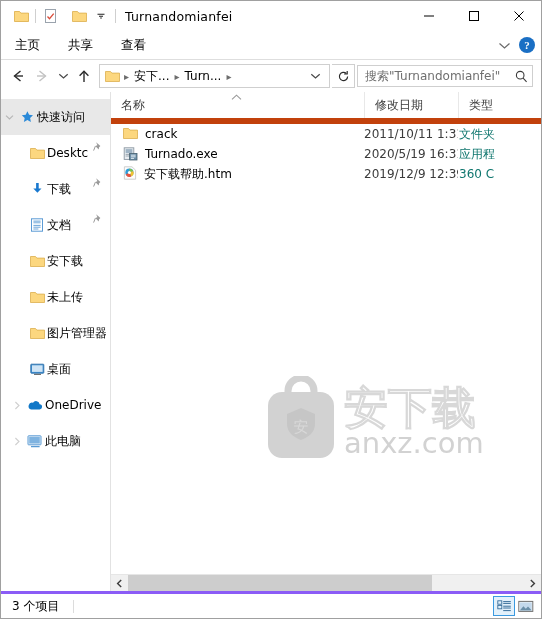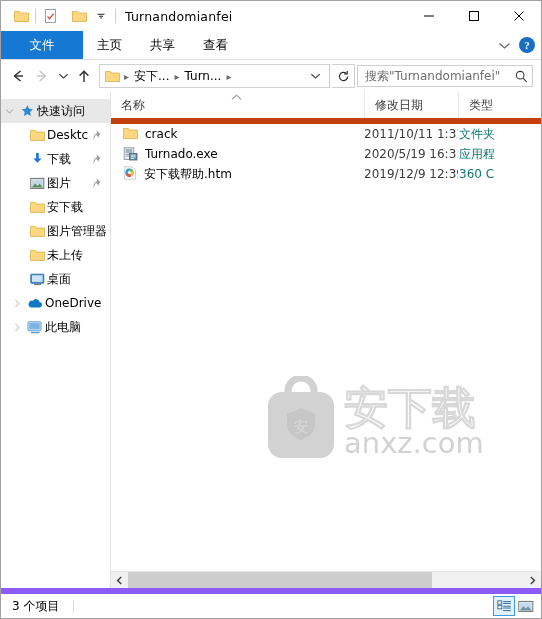--- a/index.html
+++ b/index.html
@@ -80,21 +80,21 @@
   }
   .searchbox .ph{flex:1 1 auto;color:#6f6f6f;font-size:12px;white-space:nowrap;overflow:hidden;}
 
   
   .body{flex:1 1 auto;display:flex;min-height:0;background:#fff;}
   .navpane{
     width:110px;flex:0 0 110px;border-right:1px solid #e2e2e2;
     padding-top:7px;box-sizing:border-box;overflow:hidden;background:#fff;
   }
   .nav-item{
-    height:24px;display:flex;align-items:center;padding-right:4px;
+    height:36px;display:flex;align-items:center;padding-right:4px;
     font-size:12px;color:#000;white-space:nowrap;position:relative;
   }
   .nav-item.header{background:#e8e8e8;}
   .nav-chev{width:16px;flex:0 0 16px;display:flex;align-items:center;justify-content:center;}
   .nav-ico{width:20px;flex:0 0 20px;display:flex;align-items:center;justify-content:center;}
   .nav-lbl{overflow:hidden;text-overflow:clip;white-space:nowrap;}
   .pin{position:absolute;right:6px;top:6px;}
 
   
   .listpane{flex:1 1 auto;display:flex;flex-direction:column;min-width:0;position:relative;background:#fff;}
@@ -129,21 +129,21 @@
   .hscroll{
     height:16px;flex:0 0 auto;background:#f0f0f0;display:flex;align-items:center;
     border-top:1px solid #e6e6e6;
   }
   .hs-arrow{width:17px;height:16px;display:flex;align-items:center;justify-content:center;color:#505050;font-size:9px;}
   .hs-track{flex:1 1 auto;height:16px;background:#f0f0f0;position:relative;}
   .hs-thumb{position:absolute;left:0;top:0;height:16px;width:304px;background:#cdcdcd;}
 
   
   .statusbar{
-    height:24px;flex:0 0 auto;background:#ffffff;border-top:6px solid #8b5cf6;
+    height:24px;flex:0 0 auto;background:#ffffff;border-top:3px solid #8b5cf6;
     display:flex;align-items:center;padding:0 4px 0 11px;font-size:12px;color:#000;
   }
   .status-sep{width:1px;height:13px;background:#dcdcdc;margin-left:14px;}
   .status-spacer{flex:1 1 auto;}
   .viewbtn{width:22px;height:20px;display:flex;align-items:center;justify-content:center;box-sizing:border-box;}
   .viewbtn.active{border:1px solid #3c9ae0;background:#e3f1fb;}
   svg{display:block;}
 </style>
 </head>
 <body>
@@ -192,21 +192,20 @@
       </div>
       <div class="wbtn">
         <svg width="12" height="12" viewBox="0 0 12 12">
             <path d="M1.5 1.5l9 9M10.5 1.5l-9 9" stroke="#000" stroke-width="1"></path>
           </svg>
       </div>
     </div>
   </div>
 
   <div class="ribbon">
-    <div class="tab file">文件</div>
     <div class="tab">主页</div>
     <div class="tab">共享</div>
     <div class="tab">查看</div>
     <div class="ribbon-right">
       <div>
         <svg width="13" height="9" viewBox="0 0 13 9">
             <path d="M1.5 2.5L6.5 7 11.5 2.5" fill="none" stroke="#6a6a6a" stroke-width="1.2"></path>
           </svg>
       </div>
       <div class="help-icon">?</div>
@@ -317,64 +316,63 @@
         </span>
         <span class="nav-lbl">下载</span>
         <span class="pin">
           <svg width="11" height="11" viewBox="0 0 11 11">
               <path d="M3.1 1.2l4.3 3.9-1.3 1.1-.4 2.2L2.3 5 4.4 4.3z" fill="#9a9a9a"></path>
               <path d="M2.4 5.1L0.6 9.6" stroke="#9a9a9a" stroke-width="1"></path>
             </svg>
         </span>
       </div>
 
-
-      <div class="nav-item" style="padding-left:26px">
-        <span class="nav-ico">
-          <svg width="15" height="13" viewBox="0 0 15 13">
-            <rect x="0.8" y="1.4" width="13" height="10" fill="#ffffff" stroke="#6a6a6a" stroke-width="1"></rect>
-            <rect x="1.8" y="2.4" width="11" height="8" fill="#bcd7ec"></rect>
-            <path d="M1.8 10.4l3.4-4 2.4 2.6 2-2.2 3.2 3.6z" fill="#5a8a5a"></path>
-            <circle cx="4.4" cy="4.6" r="1.1" fill="#f2e07a"></circle>
-          </svg>
-        </span>
-        <span class="nav-lbl">图片</span>
+      <div class="nav-item" style="padding-left:26px">
+        <span class="nav-ico">
+          <svg width="14" height="14" viewBox="0 0 14 14">
+            <rect x="1.5" y="0.8" width="11" height="12.4" fill="#ffffff" stroke="#5b9bd5" stroke-width="1"></rect>
+            <rect x="3.4" y="2.4" width="7.2" height="3" fill="#9cc3e5"></rect>
+            <path d="M3.4 7.4h7.2M3.4 9.2h7.2M3.4 11h5" stroke="#5b9bd5" stroke-width="0.9"></path>
+          </svg>
+        </span>
+        <span class="nav-lbl">文档</span>
         <span class="pin">
           <svg width="11" height="11" viewBox="0 0 11 11">
               <path d="M3.1 1.2l4.3 3.9-1.3 1.1-.4 2.2L2.3 5 4.4 4.3z" fill="#9a9a9a"></path>
               <path d="M2.4 5.1L0.6 9.6" stroke="#9a9a9a" stroke-width="1"></path>
             </svg>
         </span>
       </div>
 
+
       <div class="nav-item" style="padding-left:26px">
         <span class="nav-ico">
           <svg width="15" height="13" viewBox="0 0 15 13">
               <path d="M0.5 1.5h5l1.4 1.6H14.5v8.4H0.5z" fill="#fcd77f" stroke="#dcae4e" stroke-width="0.8"></path>
             </svg>
         </span>
         <span class="nav-lbl">安下载</span>
       </div>
 
       <div class="nav-item" style="padding-left:26px">
         <span class="nav-ico">
           <svg width="15" height="13" viewBox="0 0 15 13">
               <path d="M0.5 1.5h5l1.4 1.6H14.5v8.4H0.5z" fill="#fcd77f" stroke="#dcae4e" stroke-width="0.8"></path>
             </svg>
         </span>
-        <span class="nav-lbl">图片管理器</span>
+        <span class="nav-lbl">未上传</span>
       </div>
 
       <div class="nav-item" style="padding-left:26px">
         <span class="nav-ico">
           <svg width="15" height="13" viewBox="0 0 15 13">
               <path d="M0.5 1.5h5l1.4 1.6H14.5v8.4H0.5z" fill="#fcd77f" stroke="#dcae4e" stroke-width="0.8"></path>
             </svg>
         </span>
-        <span class="nav-lbl">未上传</span>
+        <span class="nav-lbl">图片管理器</span>
       </div>
 
       <div class="nav-item" style="padding-left:26px">
         <span class="nav-ico">
           <svg width="15" height="13" viewBox="0 0 15 13">
             <rect x="0.8" y="1.2" width="13" height="9" rx="0.6" fill="#3f8fd0" stroke="#2c6ea8" stroke-width="0.9"></rect>
             <rect x="2" y="2.3" width="10.6" height="6.6" fill="#cfe4f5"></rect>
             <path d="M4 11.4h7" stroke="#6a6a6a" stroke-width="1.1"></path>
           </svg>
         </span>

